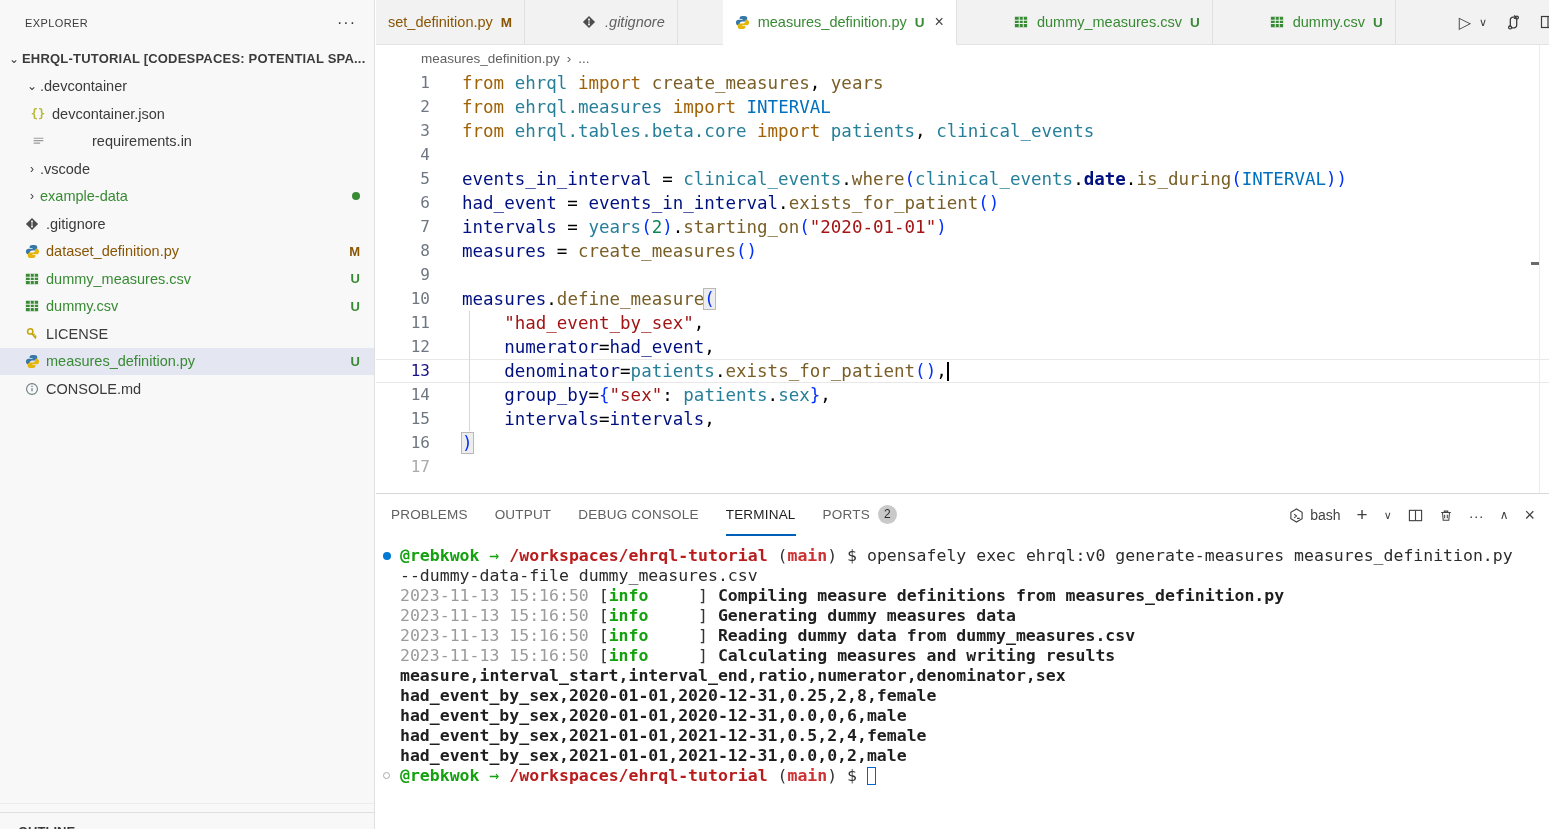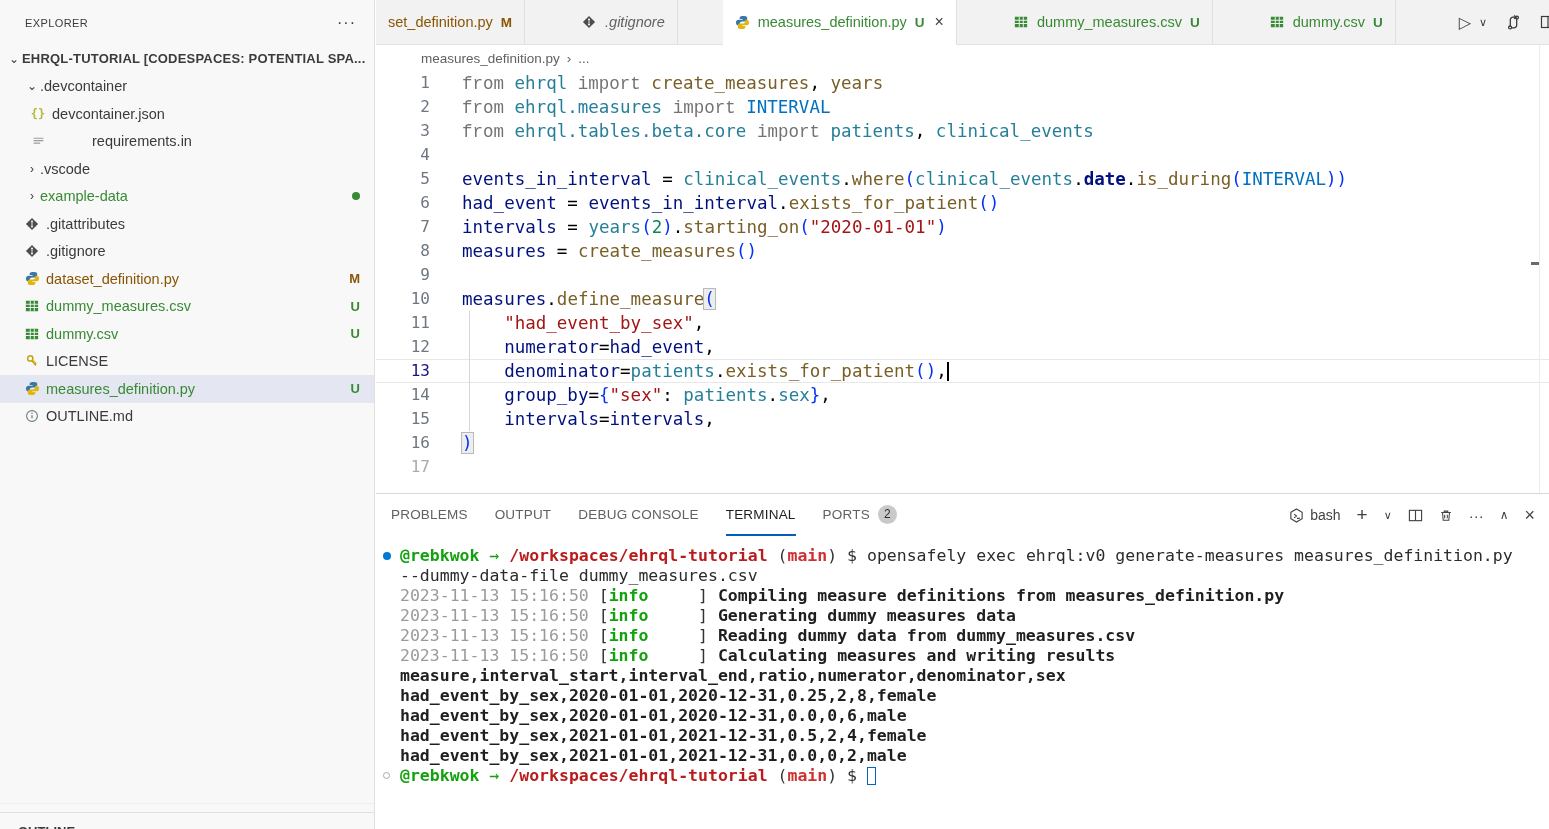--- a/index.html
+++ b/index.html
@@ -62,21 +62,21 @@
             overflow:hidden; font-family:"DejaVu Sans Mono", monospace; font-size:17.5px; }
   .code-line { position:relative; height:24px; line-height:24px; }
   .code-line .ln { position:absolute; left:0; width:54px; text-align:right; color:#6e7681;
                    font-size:16px; }
   .code-line.current .ln { color:#171184; }
   .code-line.dim .ln { color:#aaaaaa; }
   .code-line .lc { display:block; margin-left:86px; white-space:pre; color:#000; }
   .code-line.current { box-shadow: inset 0 1px 0 #e8e8e8, inset 0 -1px 0 #e8e8e8; }
   .code-line.guide::before { content:''; position:absolute; left:93px; top:0; bottom:0;
                              border-left:1px solid #d6d6d6; }
-  .tk-k { color:#737373;font-family:Liberation Mono, monospace; } .tk-m { color:#267f99; } .tk-f { color:#795e26; }
+  .tk-k { color:#a16207; } .tk-m { color:#267f99; } .tk-f { color:#795e26; }
   .tk-v { color:#001080; } .tk-n { color:#098658; } .tk-s { color:#a31515; }
   .tk-c { color:#0070c1; } .tk-d { color:#000000; } .tk-b { color:#0431fa; }
   .tk-pr { color:#001080; font-weight:bold; }
   .tk-bh { color:#0431fa; background:#ededed; box-shadow:0 0 0 1px #b9b9b9; }
   .cursor { display:inline-block; width:2px; height:19px; background:#000;
             vertical-align:text-bottom; margin-left:0px; }
   .ov-border { position:absolute; right:9px; top:45px; height:448px; border-left:1px solid #ececec; }
   .ov-mark { position:absolute; right:1px; top:217px; width:8px; height:3px; background:#6a6a6a; }
 
   
@@ -157,31 +157,20 @@
         </div>
         <div class="row" style="padding-left: 24px;">
           <span class="ficon">
             <svg width="14" height="14" viewBox="0 0 16 16">
               <rect x="3.1" y="3.1" width="9.8" height="9.8" transform="rotate(45 8 8)" fill="#4d4d4d"></rect>
               <circle cx="8" cy="5.2" r="1.1" fill="#fff"></circle>
               <circle cx="8" cy="10.8" r="1.1" fill="#fff"></circle>
               <path d="M8 6.2v3.6" stroke="#fff" stroke-width="1"></path>
             </svg>
           </span>
-          <span class="lbl">.gitattributes</span>
-        </div>
-        <div class="row" style="padding-left: 24px;">
-          <span class="ficon">
-            <svg width="14" height="14" viewBox="0 0 16 16">
-              <rect x="3.1" y="3.1" width="9.8" height="9.8" transform="rotate(45 8 8)" fill="#4d4d4d"></rect>
-              <circle cx="8" cy="5.2" r="1.1" fill="#fff"></circle>
-              <circle cx="8" cy="10.8" r="1.1" fill="#fff"></circle>
-              <path d="M8 6.2v3.6" stroke="#fff" stroke-width="1"></path>
-            </svg>
-          </span>
           <span class="lbl">.gitignore</span>
         </div>
         <div class="row" style="padding-left: 24px;">
           <span class="ficon">
             <svg width="15" height="15" viewBox="0 0 16 16">
               <path fill="#3877a6" d="M7.9 1C6.1 1 5 1.8 5 3v1.3h3.1V5H3.9C2.3 5 1 5.9 1 8s1.2 3 2.6 3H5V9.4C5 8 6.1 7 7.5 7h3C11.9 7 13 6 13 4.7V3c0-1.2-1.3-2-3-2z"></path>
               <path fill="#e4b60c" d="M8.1 15c1.8 0 2.9-.8 2.9-2v-1.3H7.9V11h4.2c1.6 0 2.9-.9 2.9-3s-1.2-3-2.6-3H11v1.6C11 8 9.9 9 8.5 9h-3C4.1 9 3 10 3 11.3V13c0 1.2 1.3 2 3 2z"></path>
             </svg>
           </span>
           <span class="lbl c-mod">dataset_definition.py</span>
@@ -227,21 +216,21 @@
           <span class="badge c-green">U</span>
         </div>
         <div class="row" style="padding-left: 24px;">
           <span class="ficon">
             <svg width="14" height="14" viewBox="0 0 16 16">
               <circle cx="8" cy="8" r="6.2" fill="none" stroke="#6d8086" stroke-width="1.3"></circle>
               <path d="M8 7v3.6" stroke="#6d8086" stroke-width="1.5"></path>
               <circle cx="8" cy="4.9" r=".9" fill="#6d8086"></circle>
             </svg>
           </span>
-          <span class="lbl">OUTLINE.md</span>
+          <span class="lbl">CONSOLE.md</span>
         </div>
       </div>
     <div class="sb-divider"></div>
     <div class="outline-sec">
       <div class="outline-row">
         <span class="chev">›</span>
         <span>OUTLINE</span>
       </div>
     </div>
   </aside>

